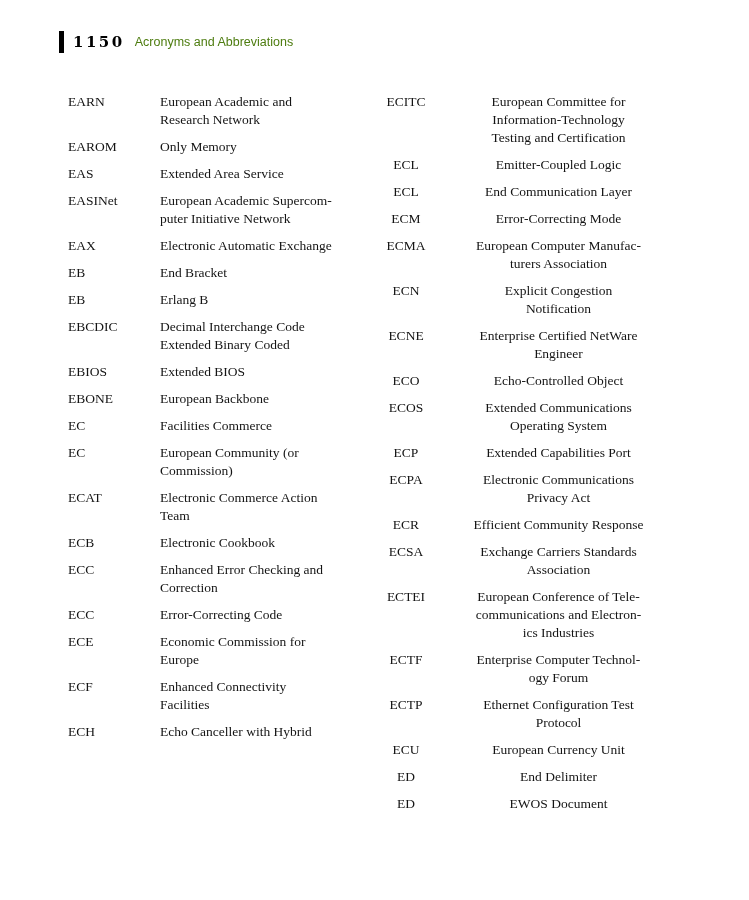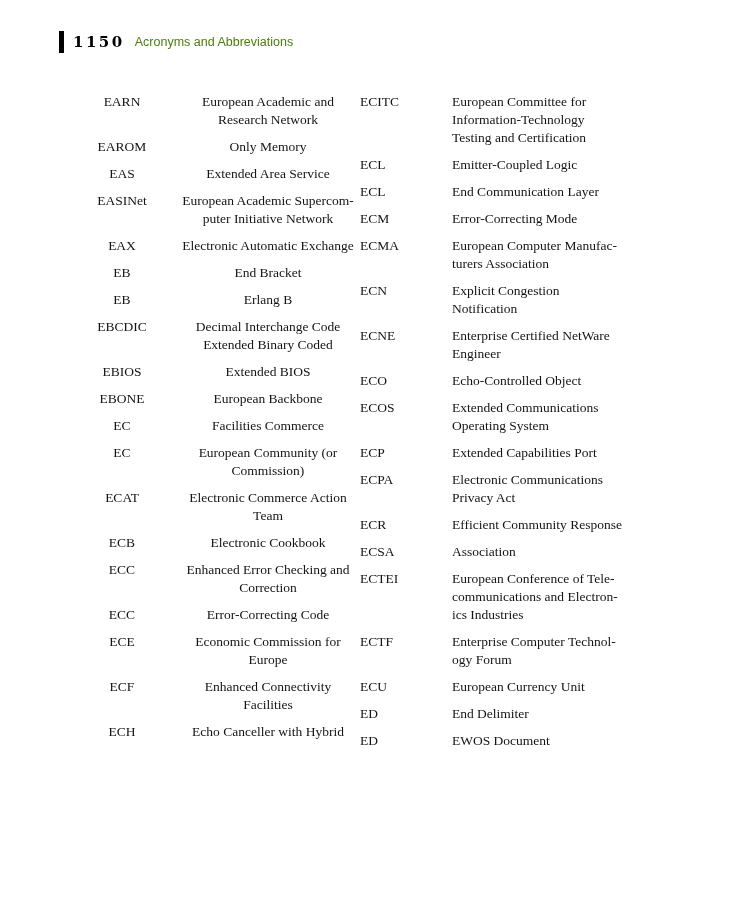--- a/index.html
+++ b/index.html
@@ -41,27 +41,27 @@
   .page-title {
     font-family: "Liberation Sans", sans-serif;
     font-size: 12.5px;
     color: #4d7c0f;
   }
   .col {
     position: absolute;
     top: 93px;
   }
   .col-left {
-    left: 76px;
+    left: 68px;
     width: 292px;
-    text-align: center;
   }
   .col-right {
     left: 360px;
     width: 305px;
+    text-align: center;
   }
   .entry {
     display: flex;
     margin-bottom: 9px;
   }
   .term {
     flex: 0 0 92px;
     width: 92px;
     font-size: 13.5px;
     line-height: 18px;
@@ -286,36 +286,44 @@
       </div>
       <div class="entry">
         <span class="term">ECR</span>
         <span class="def">
           <span class="line">Efficient Community Response</span>
         </span>
       </div>
       <div class="entry">
         <span class="term">ECSA</span>
         <span class="def">
+          <span class="line">Exchange Carriers Standards</span>
           <span class="line">Association</span>
         </span>
       </div>
       <div class="entry">
         <span class="term">ECTEI</span>
         <span class="def">
           <span class="line">European Conference of Tele-</span>
           <span class="line">communications and Electron-</span>
           <span class="line">ics Industries</span>
         </span>
       </div>
       <div class="entry">
         <span class="term">ECTF</span>
         <span class="def">
           <span class="line">Enterprise Computer Technol-</span>
           <span class="line">ogy Forum</span>
+        </span>
+      </div>
+      <div class="entry">
+        <span class="term">ECTP</span>
+        <span class="def">
+          <span class="line">Ethernet Configuration Test</span>
+          <span class="line">Protocol</span>
         </span>
       </div>
       <div class="entry">
         <span class="term">ECU</span>
         <span class="def">
           <span class="line">European Currency Unit</span>
         </span>
       </div>
       <div class="entry">
         <span class="term">ED</span>

